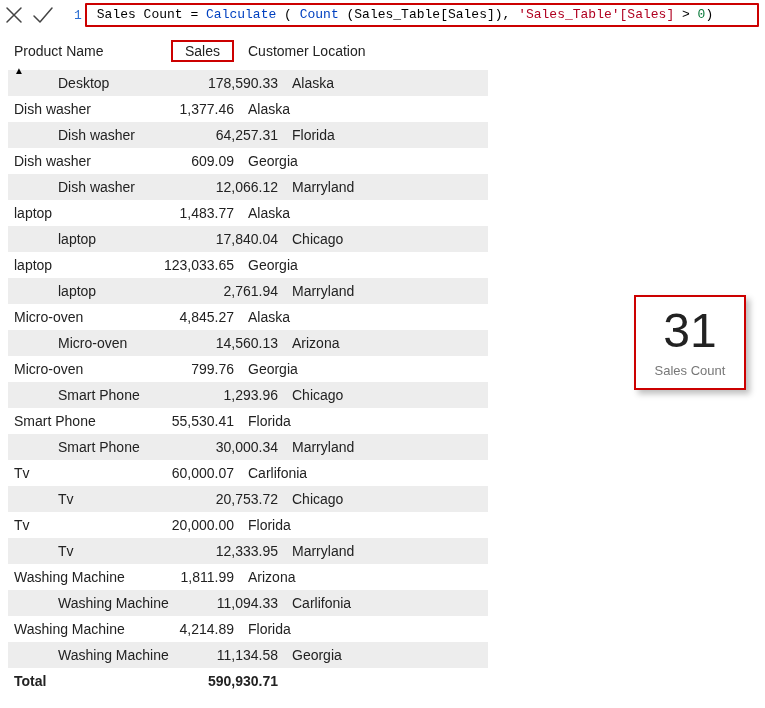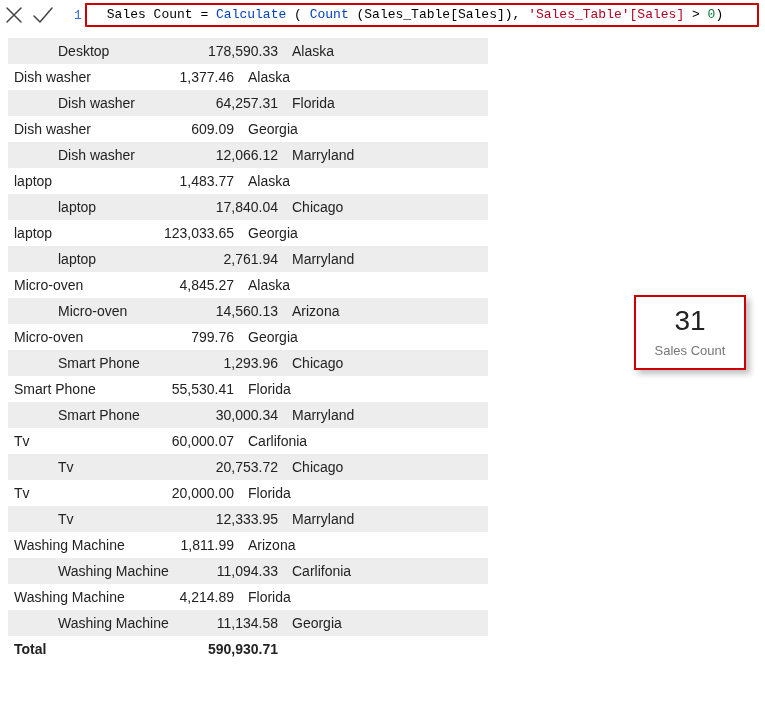--- a/index.html
+++ b/index.html
@@ -25,21 +25,21 @@
   .tool-icons svg { display:block; }
   .line-num {
     font-family: Consolas, "Courier New", monospace;
     font-size: 13px;
     color: #2a6dd1;
     padding: 0 3px 0 10px;
     user-select:none;
   }
   .formula-wrap {
     border: 2px solid #c00;
-    padding: 1px 20px;
+    padding: 1px 10px;
     flex:1;
     font-family: Consolas, "Courier New", monospace;
     font-size: 13px;
     line-height: 18px;
     background:#fff;
     border-radius:1px;
   }
   .tok-black { color:#000; }
   .tok-blue  { color:#0040c0; }
   .tok-red   { color:#b00020; }
@@ -81,21 +81,21 @@
     left:634px;
     top:295px;
     width:112px;
     border:2px solid #c00;
     box-shadow: 4px 4px 6px rgba(0,0,0,.25);
     text-align:center;
     padding:10px 4px 10px 4px;
     background:#fff;
   }
   .card-value{
-    font-size:28px;
+    font-size:48px;
     font-weight:400;
     color:#222;
     line-height:1;
   }
   .card-label{
     font-size:13px;
     color:#777;
     margin-top:8px;
   }
 </style>
@@ -114,20 +114,32 @@
           <path d="M2 11 L8 17 L20 3" stroke="#444" stroke-width="1.5" fill="none" stroke-linecap="round" stroke-linejoin="round"></path>
         </svg>
     </span>
   </div>
   <span class="line-num">1</span>
   <div class="formula-wrap" id="formula-text"><span class="tok-black">Sales Count </span><span class="tok-black">=</span><span class="tok-blue"> Calculate </span><span class="tok-black">( </span><span class="tok-blue">Count </span><span class="tok-black">(</span><span class="tok-black">Sales_Table[Sales]</span><span class="tok-black">), </span><span class="tok-red">'Sales_Table'[Sales]</span><span class="tok-black"> &gt; </span><span class="tok-green">0</span><span class="tok-black">)</span></div>
 </div>
 
 <div class="main">
   <div class="table">
+    <div class="thead thead-row">
+      <div class="c-prod">
+        <span>Product Name</span>
+        <span class="sort-caret">▲</span>
+      </div>
+      <div class="c-sales">
+        <span class="sales-hdr-box">Sales</span>
+      </div>
+      <div class="c-loc">
+        <span>Customer Location</span>
+      </div>
+    </div>
     <div id="tbody">
         <div class="trow striped">
           <div class="c-prod">Desktop</div>
           <div class="c-sales">178,590.33</div>
           <div class="c-loc">Alaska</div>
         </div>
         <div class="trow">
           <div class="c-prod">Dish washer</div>
           <div class="c-sales">1,377.46</div>
           <div class="c-loc">Alaska</div>

